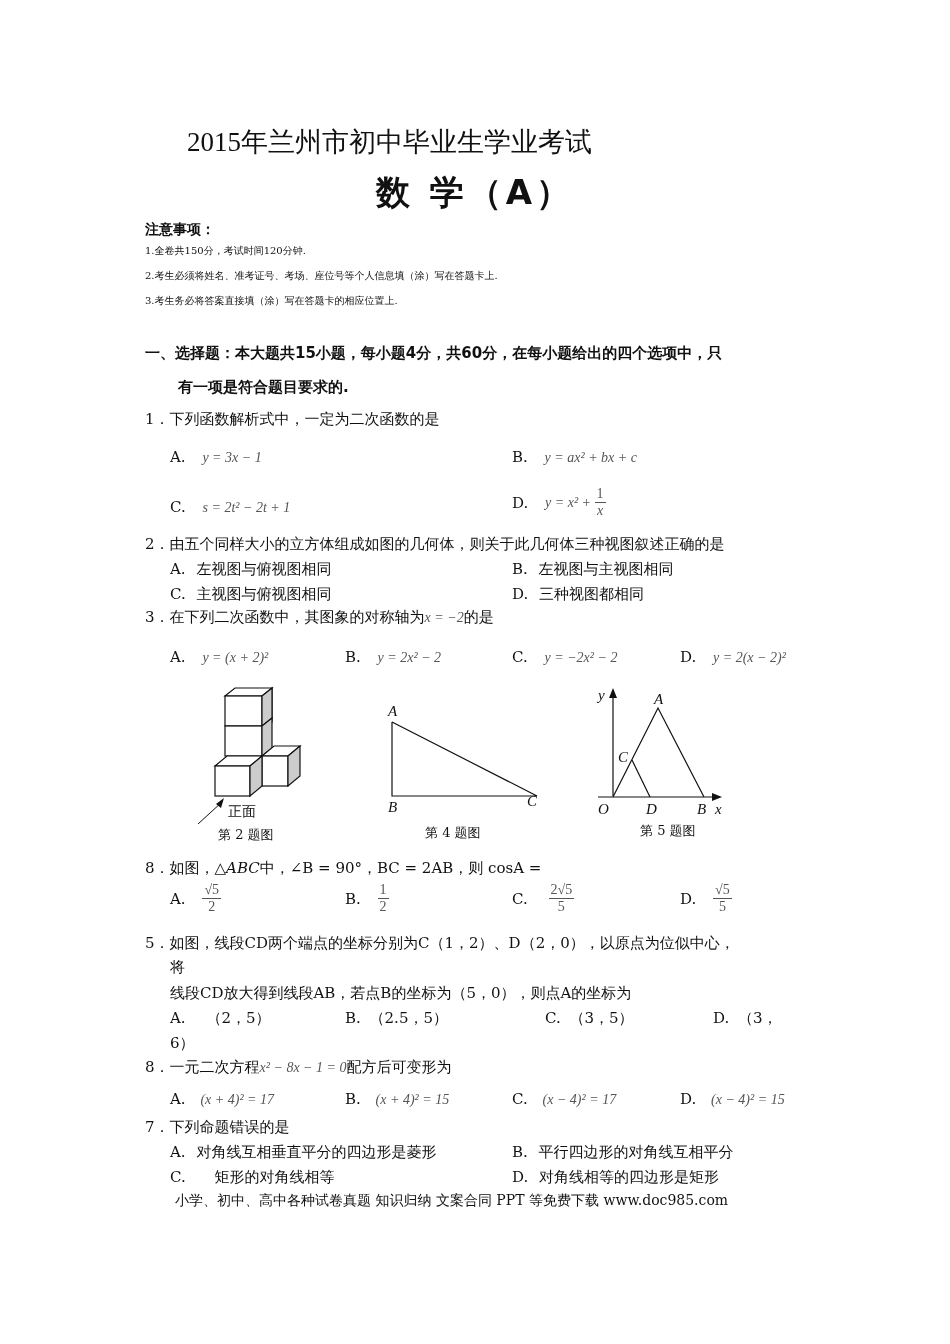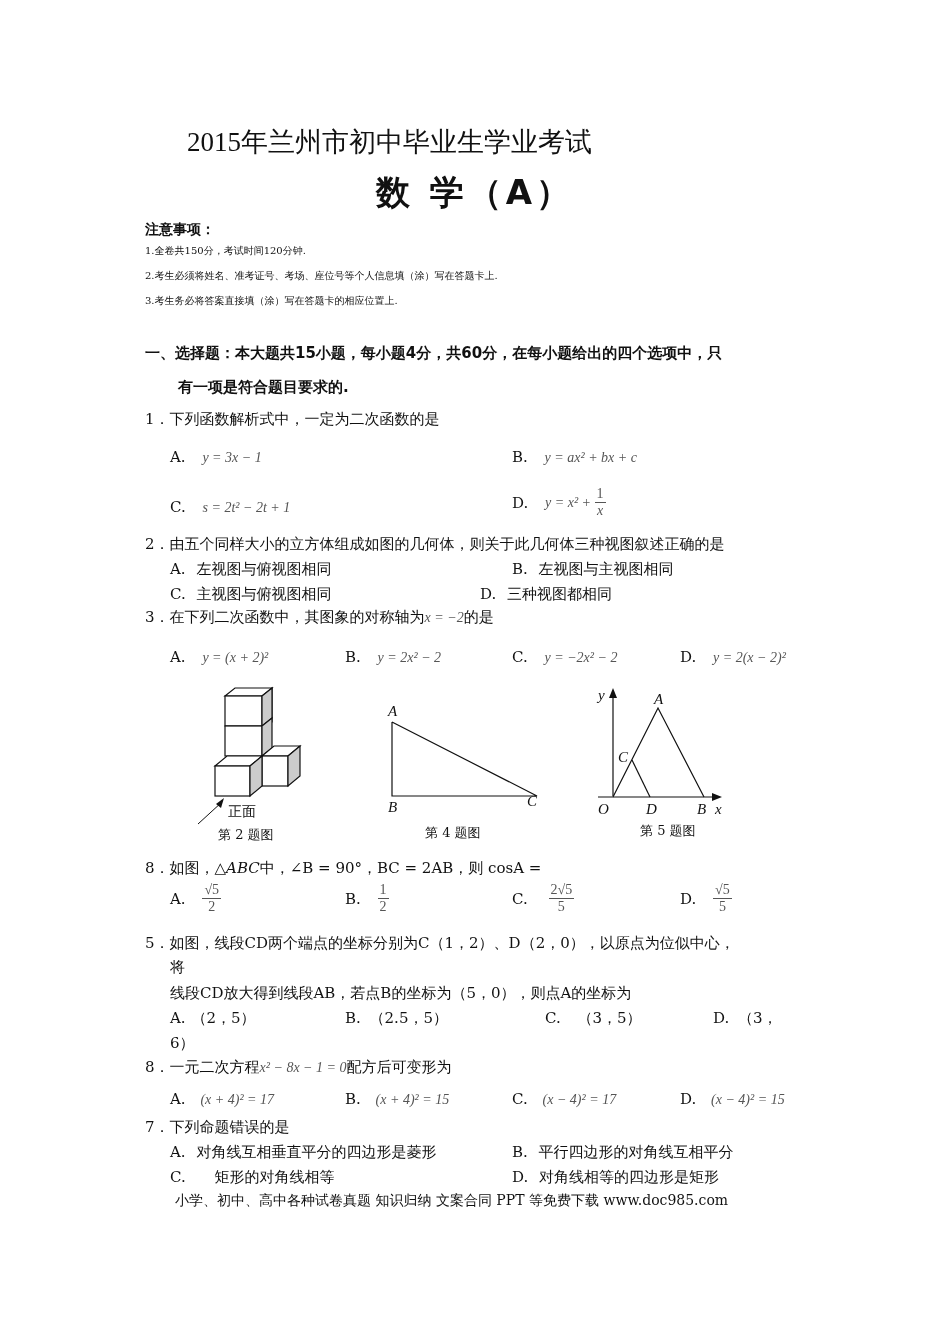--- a/index.html
+++ b/index.html
@@ -64,21 +64,21 @@
     <span style="margin-left:6px">左视图与俯视图相同</span>
   </div>
   <div class="abs opt" style="top:560px; left:512px">
     <span>B.</span>
     <span style="margin-left:6px">左视图与主视图相同</span>
   </div>
   <div class="abs opt" style="top:585px; left:170px">
     <span>C.</span>
     <span style="margin-left:6px">主视图与俯视图相同</span>
   </div>
-  <div class="abs opt" style="top:585px; left:480px">
+  <div class="abs opt" style="top:585px; left:512px">
     <span>D.</span>
     <span style="margin-left:6px">三种视图都相同</span>
   </div>
 
   <div class="abs q" style="top:608px">
     <span>3．在下列二次函数中，其图象的对称轴为</span><span class="math">x = −2</span><span>的是</span>
   </div>
   <div class="abs opt" style="top:648px; left:170px">
     <span>A.</span>
     <span class="math" style="margin-left:12px">y = (x + 2)²</span>
@@ -178,29 +178,29 @@
         <span class="num">√5</span>
         <span>5</span>
       </span>
   </div>
 
   <div class="abs q" style="top:934px">5．如图，线段CD两个端点的坐标分别为C（1，2）、D（2，0），以原点为位似中心，</div>
   <div class="abs q" style="top:958px; left:170px">将</div>
   <div class="abs q" style="top:984px; left:170px">线段CD放大得到线段AB，若点B的坐标为（5，0），则点A的坐标为</div>
   <div class="abs opt" style="top:1009px; left:170px">
     <span>A.</span>
-    <span style="margin-left:1px">（2，5）</span>
+    <span style="margin-left:16px">（2，5）</span>
   </div>
   <div class="abs opt" style="top:1009px; left:345px">
     <span>B.</span>
     <span style="margin-left:4px">（2.5，5）</span>
   </div>
   <div class="abs opt" style="top:1009px; left:545px">
     <span>C.</span>
-    <span style="margin-left:12px">（3，5）</span>
+    <span style="margin-left:4px">（3，5）</span>
   </div>
   <div class="abs opt" style="top:1009px; left:713px">
     <span>D.</span>
     <span style="margin-left:4px">（3，</span>
   </div>
   <div class="abs q" style="top:1034px; left:170px">6）</div>
 
   <div class="abs q" style="top:1058px">
     <span>8．一元二次方程</span><span class="math">x² − 8x − 1 = 0</span><span>配方后可变形为</span>
   </div>

